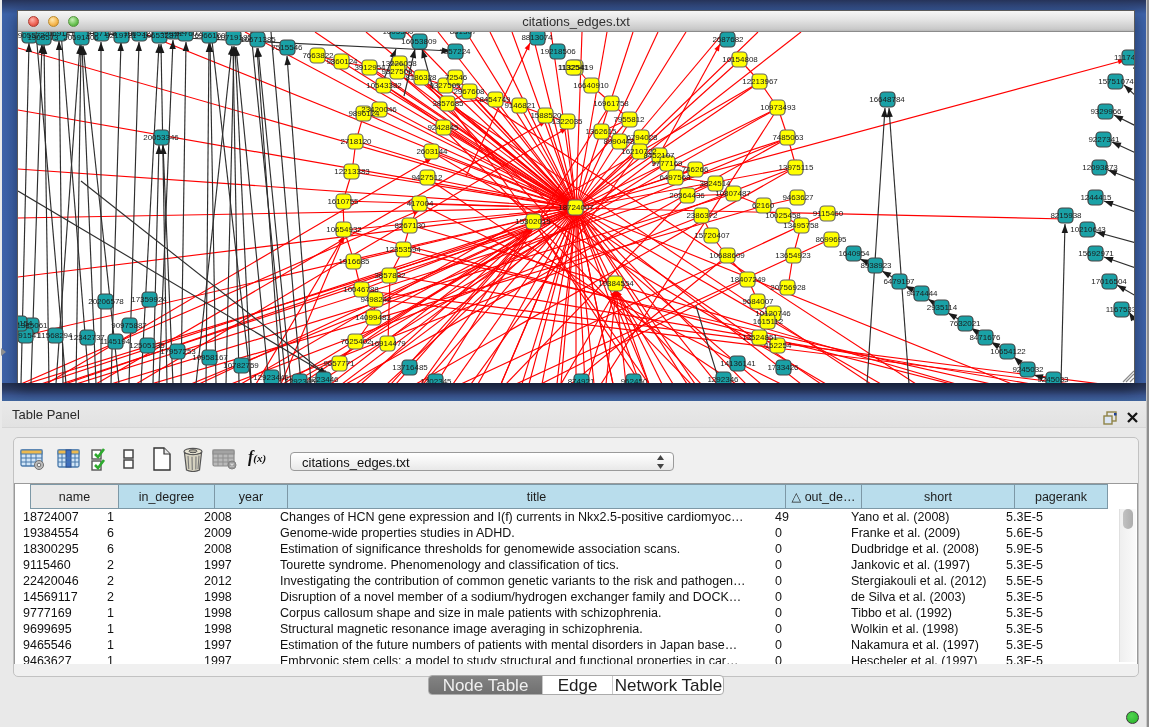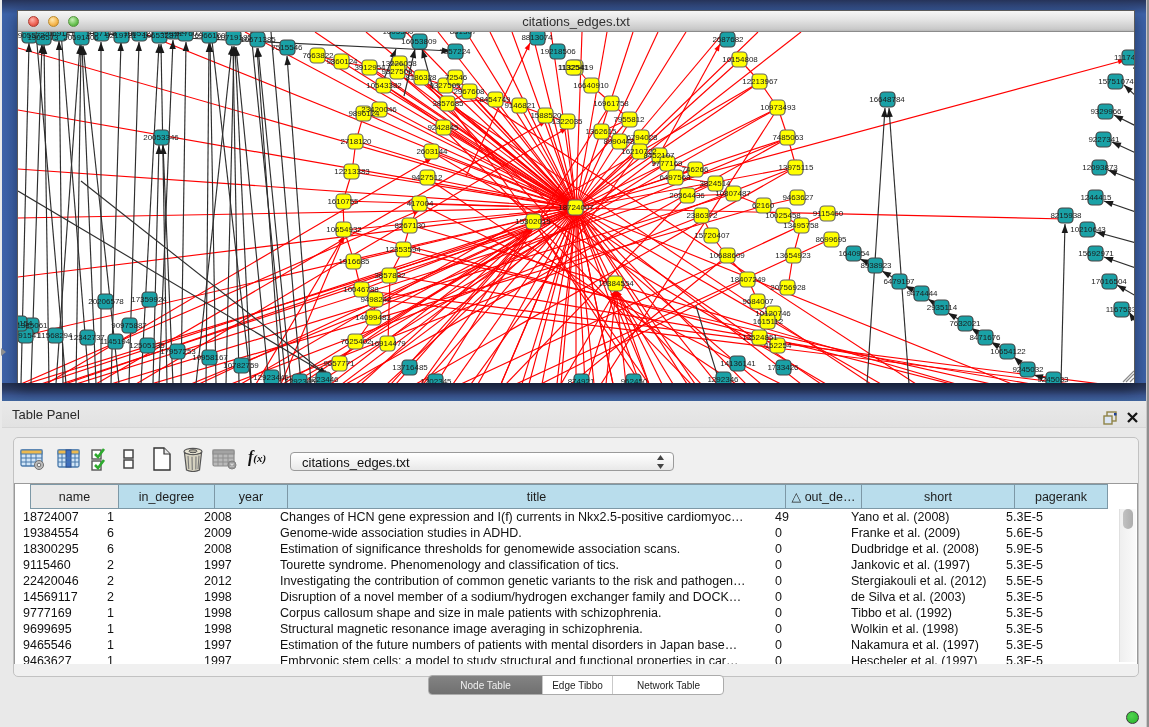--- a/index.html
+++ b/index.html
@@ -47,21 +47,21 @@
 .trow { position:absolute; left:0; width:1100px; height:16px; font-size:12.5px; color:#111; }
 .trow span { position:absolute; top:1px; white-space:nowrap; }
 #vscroll { position:absolute; left:1119px; top:509px; width:17px; height:153px;
   background:linear-gradient(90deg,#efefef,#fafafa); border-left:1px solid #e0e0e0; }
 #vthumb { position:absolute; left:3px; top:0px; width:10px; height:20px;
   background:linear-gradient(90deg,#c2c2c2,#adadad); border-radius:5px; }
 
 
 #tabs { position:absolute; left:428px; top:675px; width:296px; height:20px;
   border:1px solid #ababab; border-radius:4px; background:#fff; overflow:hidden;
-  font-size:10px; }
+  font-size:17px; }
 .tab { position:absolute; top:0; height:20px; line-height:19px; text-align:center; color:#1d1d1d; }
 #tabsel { background:linear-gradient(180deg,#838383,#6e6e6e); color:#f0f0f0; }
 #statusline { position:absolute; left:0; top:700px; width:1146px; height:27px;
   background:#e9e9e9; }
 .mem { position:absolute; right:34px; top:750px; font-size:11.5px; color:#111; }
 .memdot { position:absolute; right:10px; top:711px; width:13px; height:13px; border-radius:50%;
   background:radial-gradient(circle at 40% 35%,#4fd44f,#28b228); border:1px solid #3a3a3a; }
 .icon { position:absolute; top:0; }
 </style></head>
 <body>
@@ -943,21 +943,21 @@
 <span style="left:189px">2008</span>
       <span style="left:265px">Changes of HCN gene expression and I(f) currents in Nkx2.5-positive cardiomyoc…</span>
 <span style="left:760px">49</span>
       <span style="left:836px">Yano et al. (2008)</span>
 <span style="left:991px">5.3E-5</span>
     </div>
 <div class="trow" style="top:16px">
 <span style="left:8px">19384554</span>
       <span style="left:92px">6</span>
 <span style="left:189px">2009</span>
-      <span style="left:265px">Genome-wide association studies in ADHD.</span>
+      <span style="left:265px">Genome-wide properties studies in ADHD.</span>
 <span style="left:760px">0</span>
       <span style="left:836px">Franke et al. (2009)</span>
 <span style="left:991px">5.6E-5</span>
     </div>
 <div class="trow" style="top:32px">
 <span style="left:8px">18300295</span>
       <span style="left:92px">6</span>
 <span style="left:189px">2008</span>
       <span style="left:265px">Estimation of significance thresholds for genomewide association scans.</span>
 <span style="left:760px">0</span>

